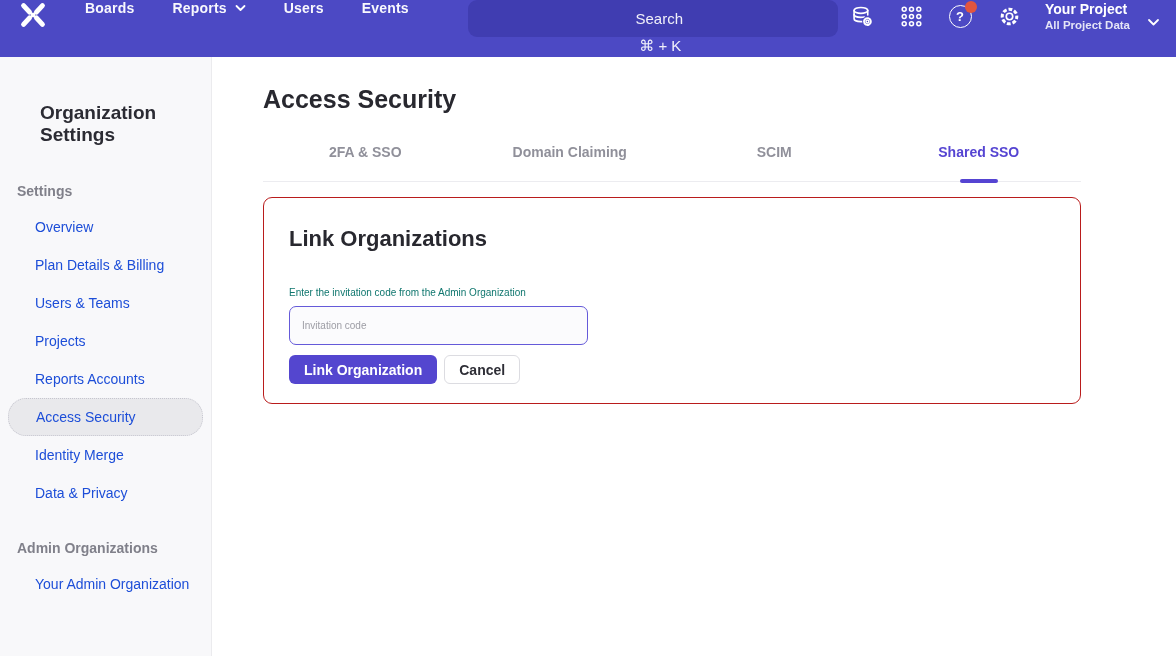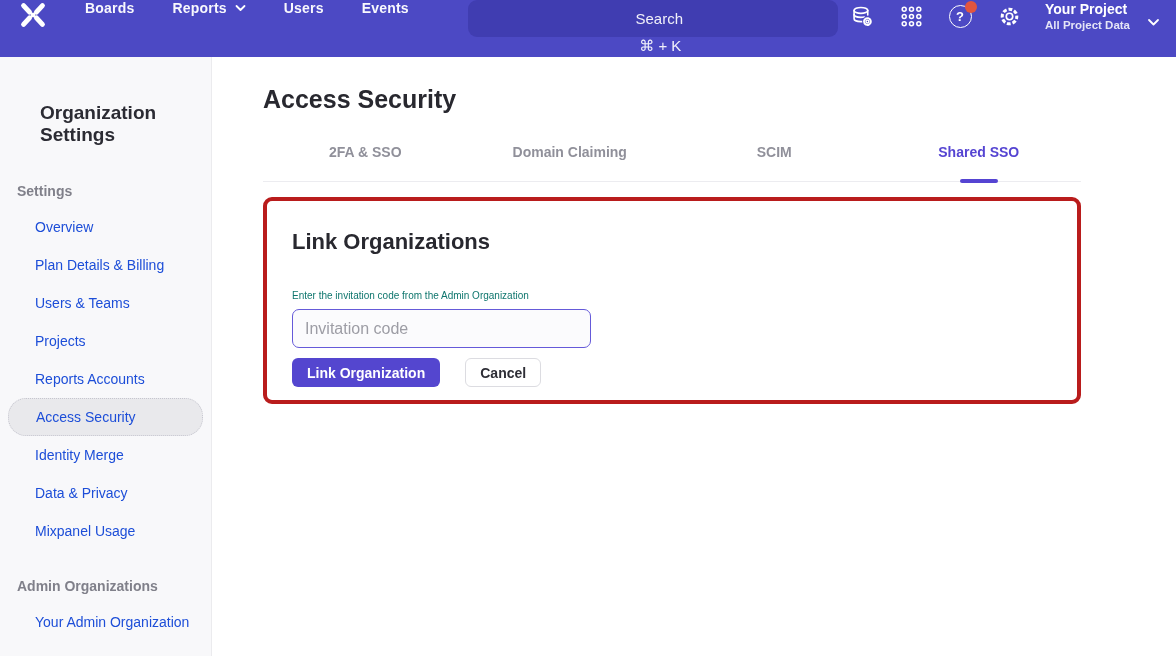--- a/index.html
+++ b/index.html
@@ -46,33 +46,33 @@
   .page-title { margin-top:28px; font-size:25px; font-weight:700; color:#28282f; }
   .tabs { display:flex; width:818px; margin-top:30px; border-bottom:1px solid #ececf0; }
   .tab { flex:1; text-align:center; font-size:14px; font-weight:600; color:#90909a;
          padding-bottom:21px; position:relative; cursor:pointer; }
   .tab.active { color:#5544d2; }
   .tab.active::after { content:""; position:absolute; bottom:-2px; left:50%;
                        transform:translateX(-50%); width:38px; height:4px;
                        border-radius:2px; background:#5544d2; }
 
   .card { width:818px; height:207px; margin-top:15px; background:#fff;
-          border:4px solid #b91c1c; border-radius:9px; padding:28px 25px 0; }
+          border:1px solid #b91c1c; border-radius:9px; padding:28px 25px 0; }
   .card-title { font-size:22px; font-weight:700; color:#28282f; }
   .card-desc { margin-top:35px; font-size:10px; color:#0f766e; }
   .invite-input { display:block; margin-top:8px; width:299px; height:39px;
                   border:1px solid #655ad9; border-radius:7px; background:#fbfbfd;
-                  padding:0 12px; font-size:16px; color:#2e2e36; outline:none;
+                  padding:0 12px; font-size:10px; color:#2e2e36; outline:none;
                   font-family:"Liberation Sans", sans-serif; }
   .invite-input::placeholder { color:#9d9da5; }
   .btn-row { margin-top:10px; display:flex; align-items:flex-start; gap:7px; }
   .btn { height:29px; border-radius:6px; font-size:14px; font-weight:600; cursor:pointer;
          font-family:"Liberation Sans", sans-serif; display:inline-flex; align-items:center; }
   .btn-primary { padding:0 15px; background:#5446cf; color:#fff; border:none; }
-  .btn-secondary { padding:0 14px; background:#fff; color:#2e2e36; border:1px solid #dcdce1;margin-left:18px; }
+  .btn-secondary { padding:0 14px; background:#fff; color:#2e2e36; border:1px solid #dcdce1; }
 
   svg { display:block; }
 </style>
 </head>
 <body>
 
 <div class="nav">
   <div class="logo-wrap">
     <svg width="30" height="30" viewBox="0 0 28 28" fill="none" stroke="#fff" stroke-width="4.6" stroke-linecap="round">
       <path d="M5.2 5.2 L10.8 11.4"></path>
@@ -178,23 +178,20 @@
       </div>
     <div class="side-item selected">
         <span>Access Security</span>
       </div>
     <div class="side-item">
         <span>Identity Merge</span>
       </div>
     <div class="side-item">
         <span>Data &amp; Privacy</span>
       </div>
-    <div class="side-item">
-        <span>Mixpanel Usage</span>
-      </div>
 
     <div class="section-header second">Admin Organizations</div>
     <div class="side-item">
         <span>Your Admin Organization</span>
       </div>
   </div>
 
   <div class="main">
     <div class="page-title">Access Security</div>
 

